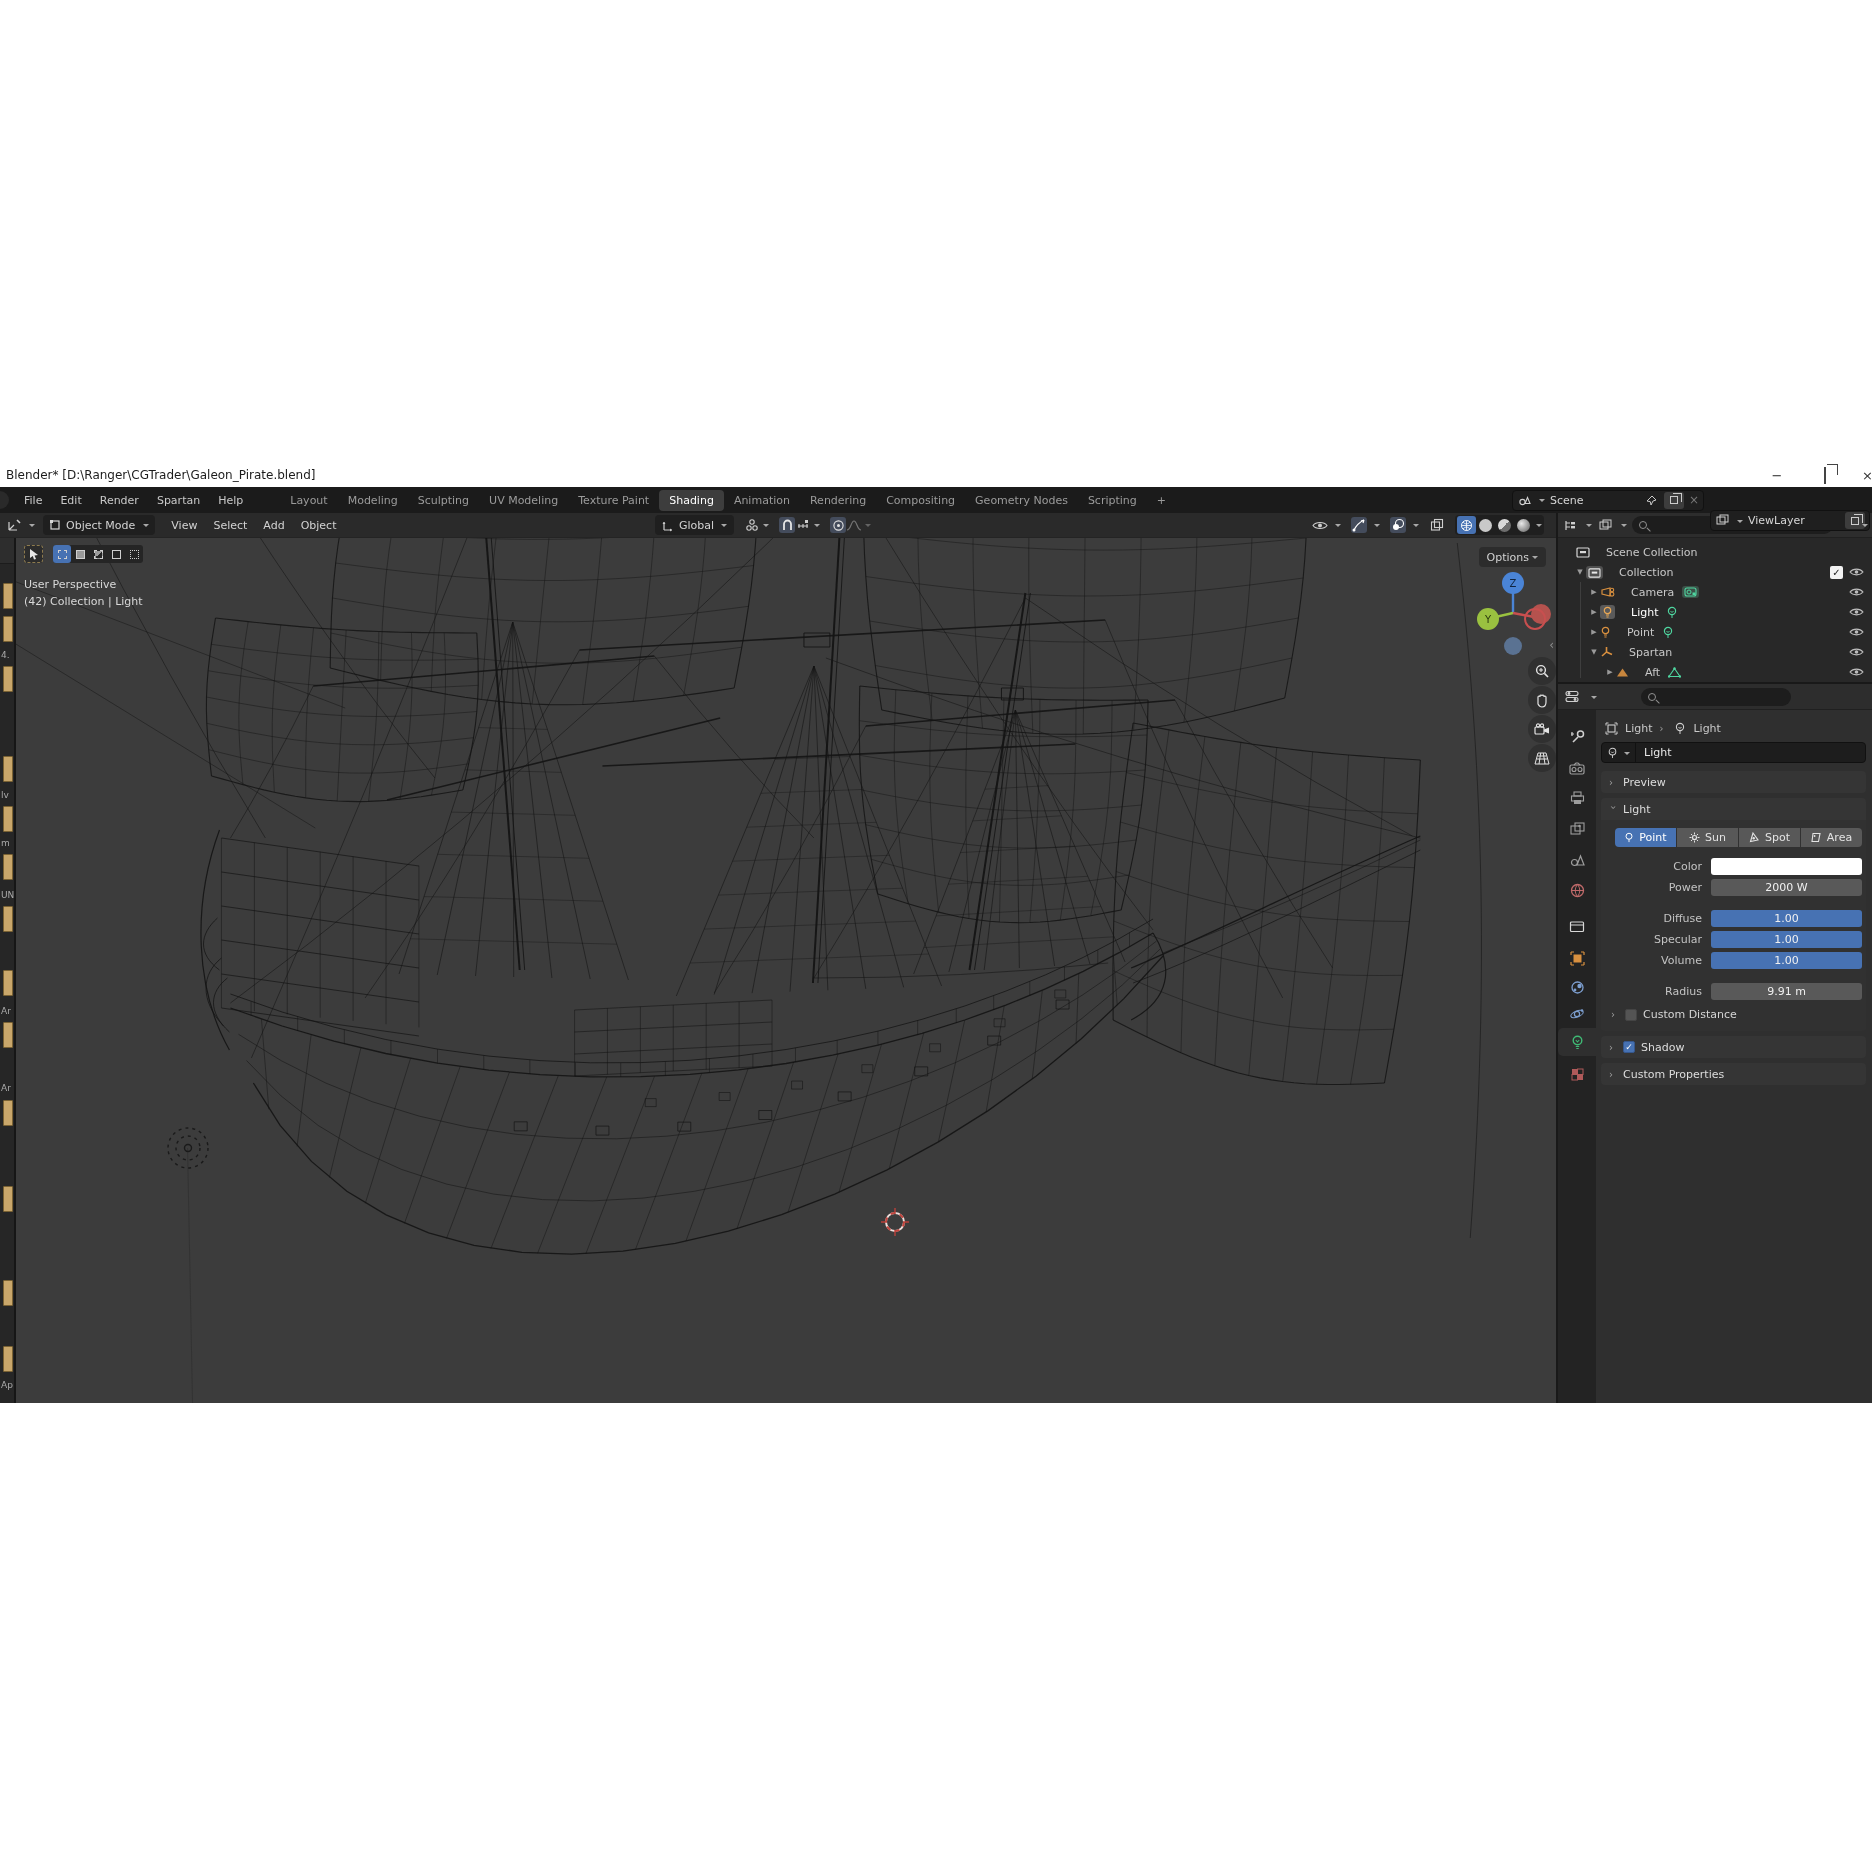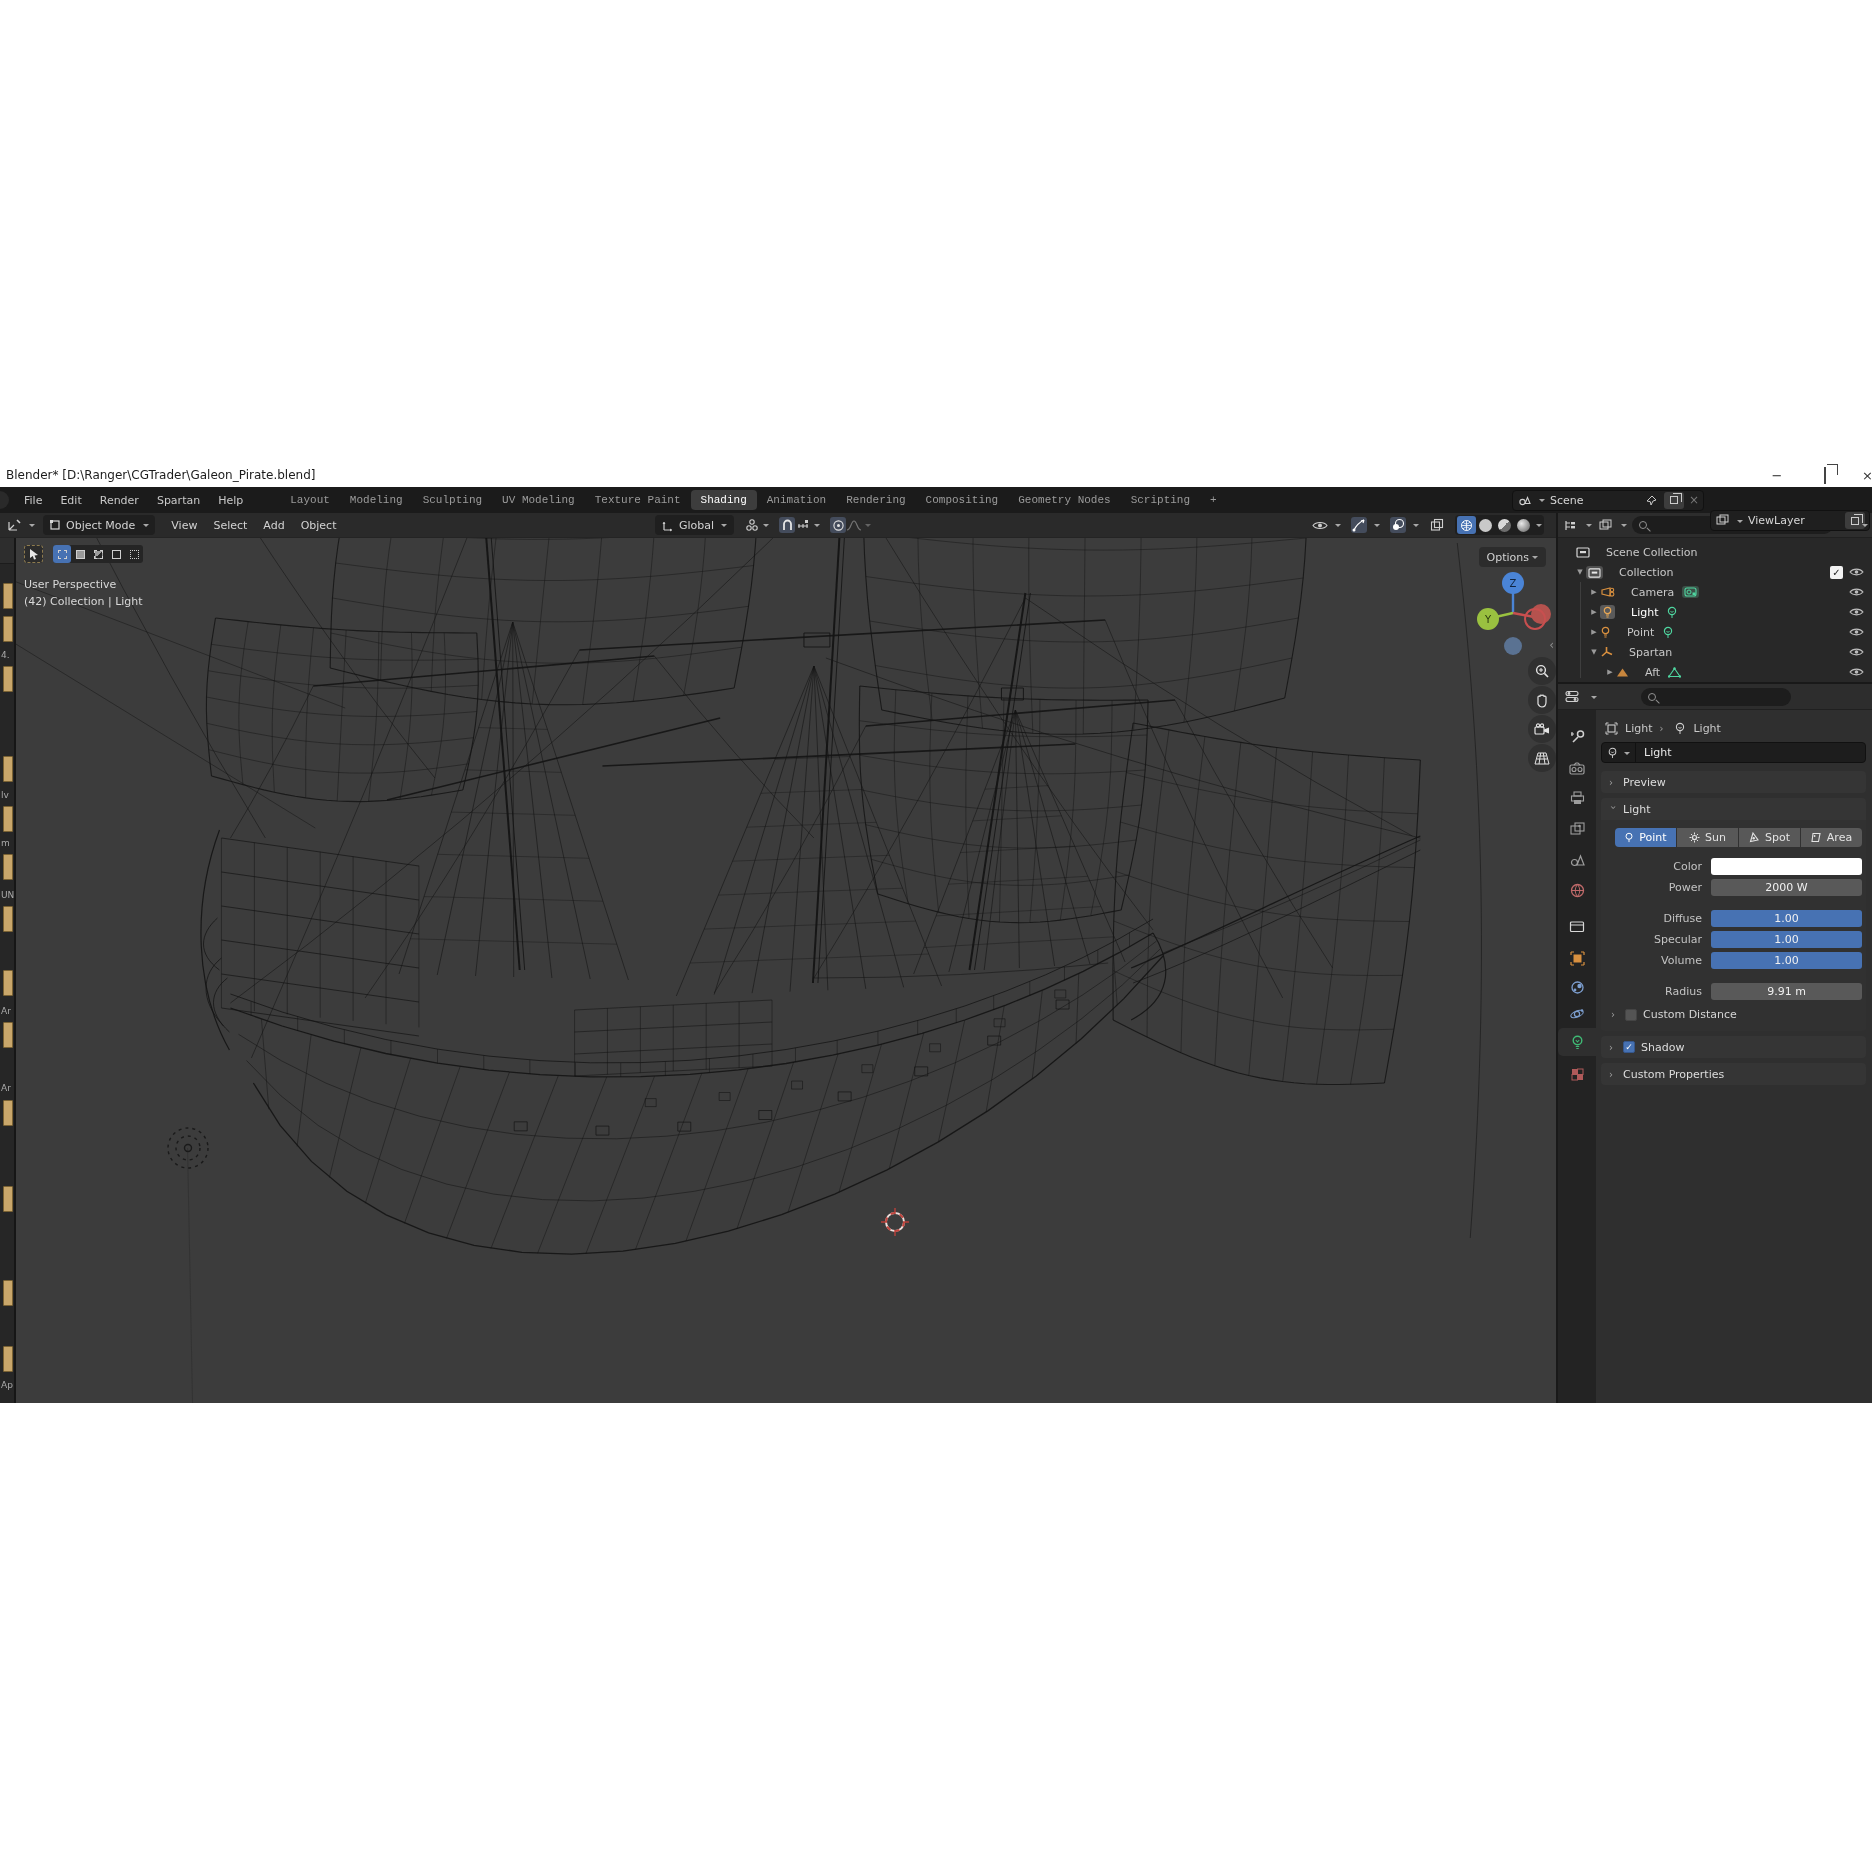--- a/index.html
+++ b/index.html
@@ -11,21 +11,21 @@
   .titlebar .ttext { padding-left:6px; white-space:nowrap; }
   .wbtns { position:absolute; right:0; top:0; height:24px; display:flex; align-items:center; gap:26px; padding-right:0; }
   .wbtn { width:22px; text-align:center; color:#333; font-size:13px; }
   .restore-box { width:10px; height:10px; border:1px solid #444; position:relative; }
   .restore-box::before { content:""; position:absolute; left:2px; top:-4px; width:10px; height:10px; border:1px solid #444; border-left:none; border-bottom:none; }
 
   
   .menubar { height:26px; background:#1b1b1b; display:flex; align-items:center; font-size:11px; color:#c9c9c9; position:relative; }
   .blender-logo { width:9px; height:18px; margin-right:6px; background:#2a2a2a; border-radius:0 9px 9px 0; }
   .mmenu { padding:4px 9px; border-radius:3px;text-align:center; }
-  .tabs { display:flex; margin-left:28px; align-items:flex-start;font-family:Liberation Mono, monospace; }
+  .tabs { display:flex; margin-left:28px; align-items:flex-start; }
   .wtab { padding:4px 10px; border-radius:4px; color:#9b9b9b; white-space:nowrap; }
   .wtab.active { background:#3d3d3d; color:#ffffff; }
   .topbar-right { position:absolute; right:0; top:2px; display:flex; align-items:center; gap:6px; height:22px; padding-right:2px; }
   .idfield { background:#1f1f1f; border:1px solid #111; border-radius:4px; height:21px; display:flex; align-items:center; padding:0 4px; gap:5px; }
   .idfield .txt { color:#d6d6d6; font-size:11px; }
   .mini-ico { display:inline-flex; width:14px; height:14px; align-items:center; justify-content:center; }
   .copybtn { background:#3d3d3d; border-radius:3px; width:20px; height:17px; display:flex; align-items:center; justify-content:center; }
   .copysq { width:8px; height:8px; border:1px solid #ccc; position:relative; }
   .copysq::before{ content:""; position:absolute; left:2px; top:-4px; width:8px; height:8px; border:1px solid #ccc; border-left:none; border-bottom:none;}
   .dimx { color:#777; font-size:12px; }

